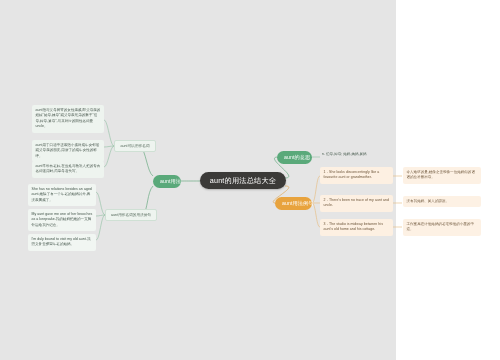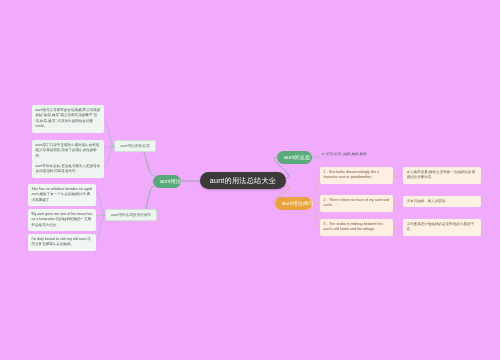--- a/index.html
+++ b/index.html
@@ -8,23 +8,23 @@
   }
   body {
     width: 500px;
     height: 360px;
     background: #ffffff;
     font-family: "Liberation Sans", sans-serif;
     overflow: hidden;
   }
   #canvas {
     position: relative;
-    width: 500px;
+    width: 396px;
     height: 360px;
-    background: #f0abfc;
+    background: #e5e5e5;
   }
   svg.links {
     position: absolute;
     left: 0;
     top: 0;
     width: 500px;
     height: 360px;
     pointer-events: none;
   }
   .node {

